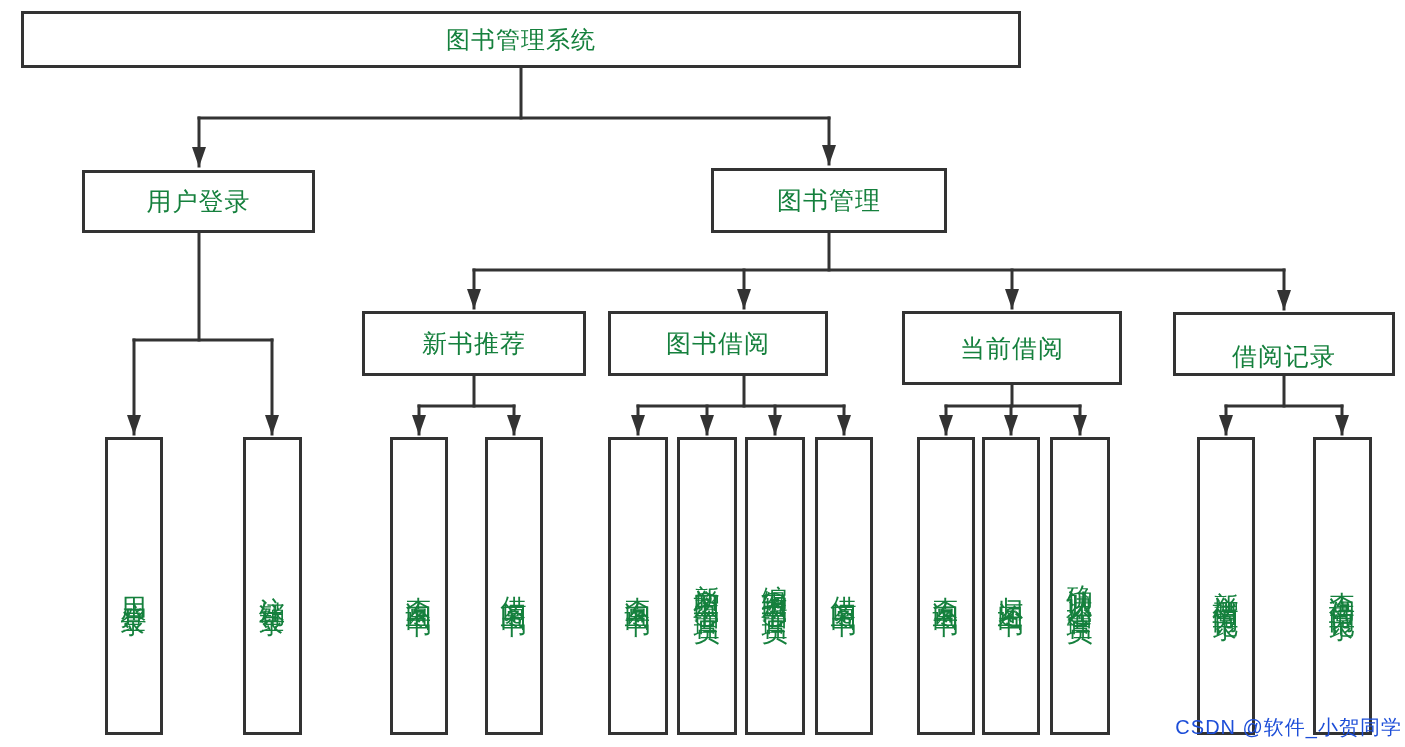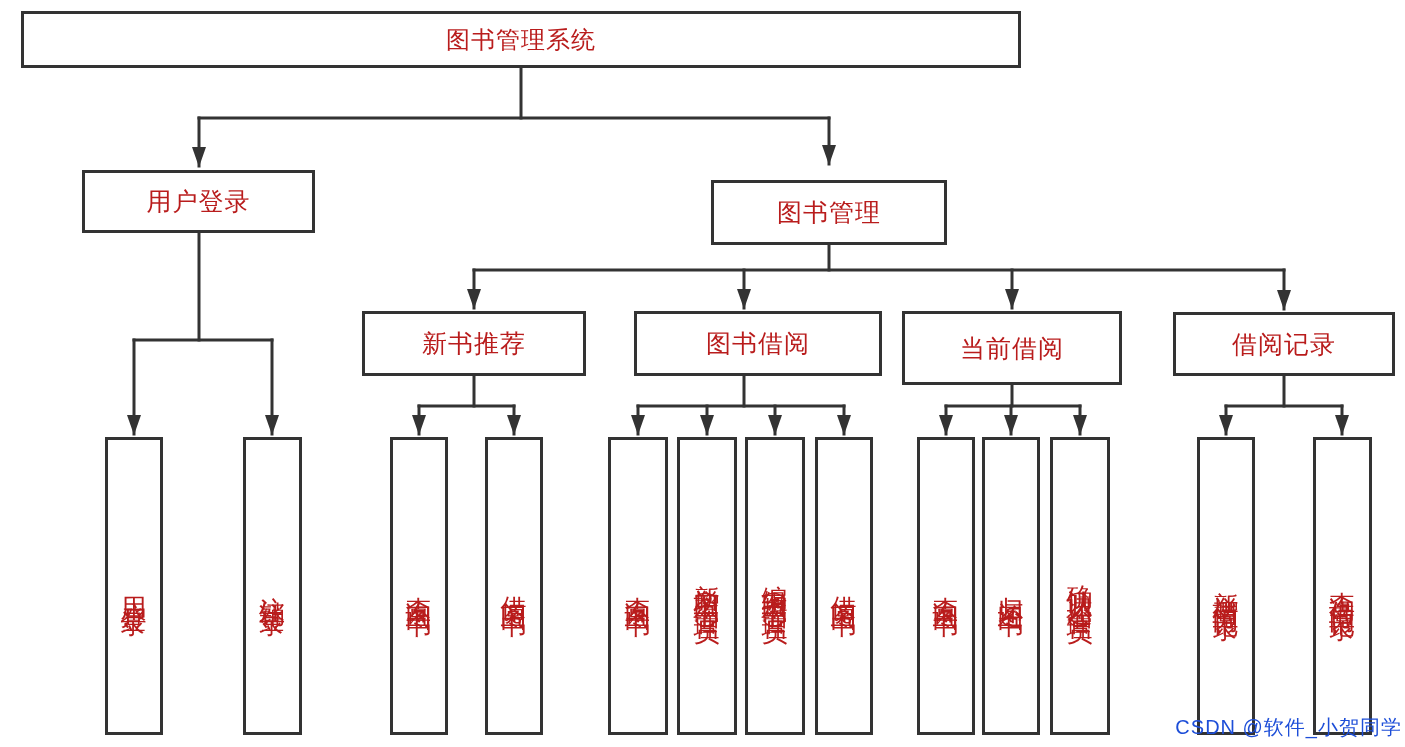--- a/index.html
+++ b/index.html
@@ -22,21 +22,21 @@
     z-index: 1;
   }
   .node {
     position: absolute;
     box-sizing: border-box;
     border: 3px solid #333333;
     background: #ffffff;
     display: flex;
     align-items: center;
     justify-content: center;
-    color: #b91c1c;
+    color: #15803d;
     z-index: 2;
   }
   .h-label {
     font-size: 25px;
     letter-spacing: 1px;
     white-space: nowrap;
   }
   .root-label {
     font-size: 24px;
     letter-spacing: 1px;
@@ -120,34 +120,34 @@
     </g>
   </svg>
 
   <div class="node" style="left:21px; top:11px; width:1000px; height:57px;">
     <span class="root-label">图书管理系统</span>
   </div>
 
   <div class="node" style="left:82px; top:170px; width:233px; height:63px;">
     <span class="h-label">用户登录</span>
   </div>
-  <div class="node" style="left:711px; top:168px; width:236px; height:65px;margin-top:12px;">
+  <div class="node" style="left:711px; top:168px; width:236px; height:65px;">
     <span class="h-label">图书管理</span>
   </div>
 
   <div class="node" style="left:362px; top:311px; width:224px; height:65px;font-family:Liberation Serif, serif;">
     <span class="h-label">新书推荐</span>
   </div>
-  <div class="node" style="left:634px; top:311px; width:248px; height:65px;">
+  <div class="node" style="left:608px; top:311px; width:220px; height:65px;">
     <span class="h-label">图书借阅</span>
   </div>
   <div class="node" style="left:902px; top:311px; width:220px; height:74px;">
     <span class="h-label">当前借阅</span>
   </div>
-  <div class="node" style="left:1173px; top:312px; width:222px; height:64px;">
+  <div class="node" style="left:1173px; top:312px; width:222px; height:64px;align-items:flex-end;">
     <span class="h-label">借阅记录</span>
   </div>
 
   <div class="node leaf" style="left:105px; width:58px;">
     <span class="v-label">用户登录</span>
   </div>
   <div class="node leaf" style="left:243px; width:59px;">
     <span class="v-label">注销登录</span>
   </div>
 

